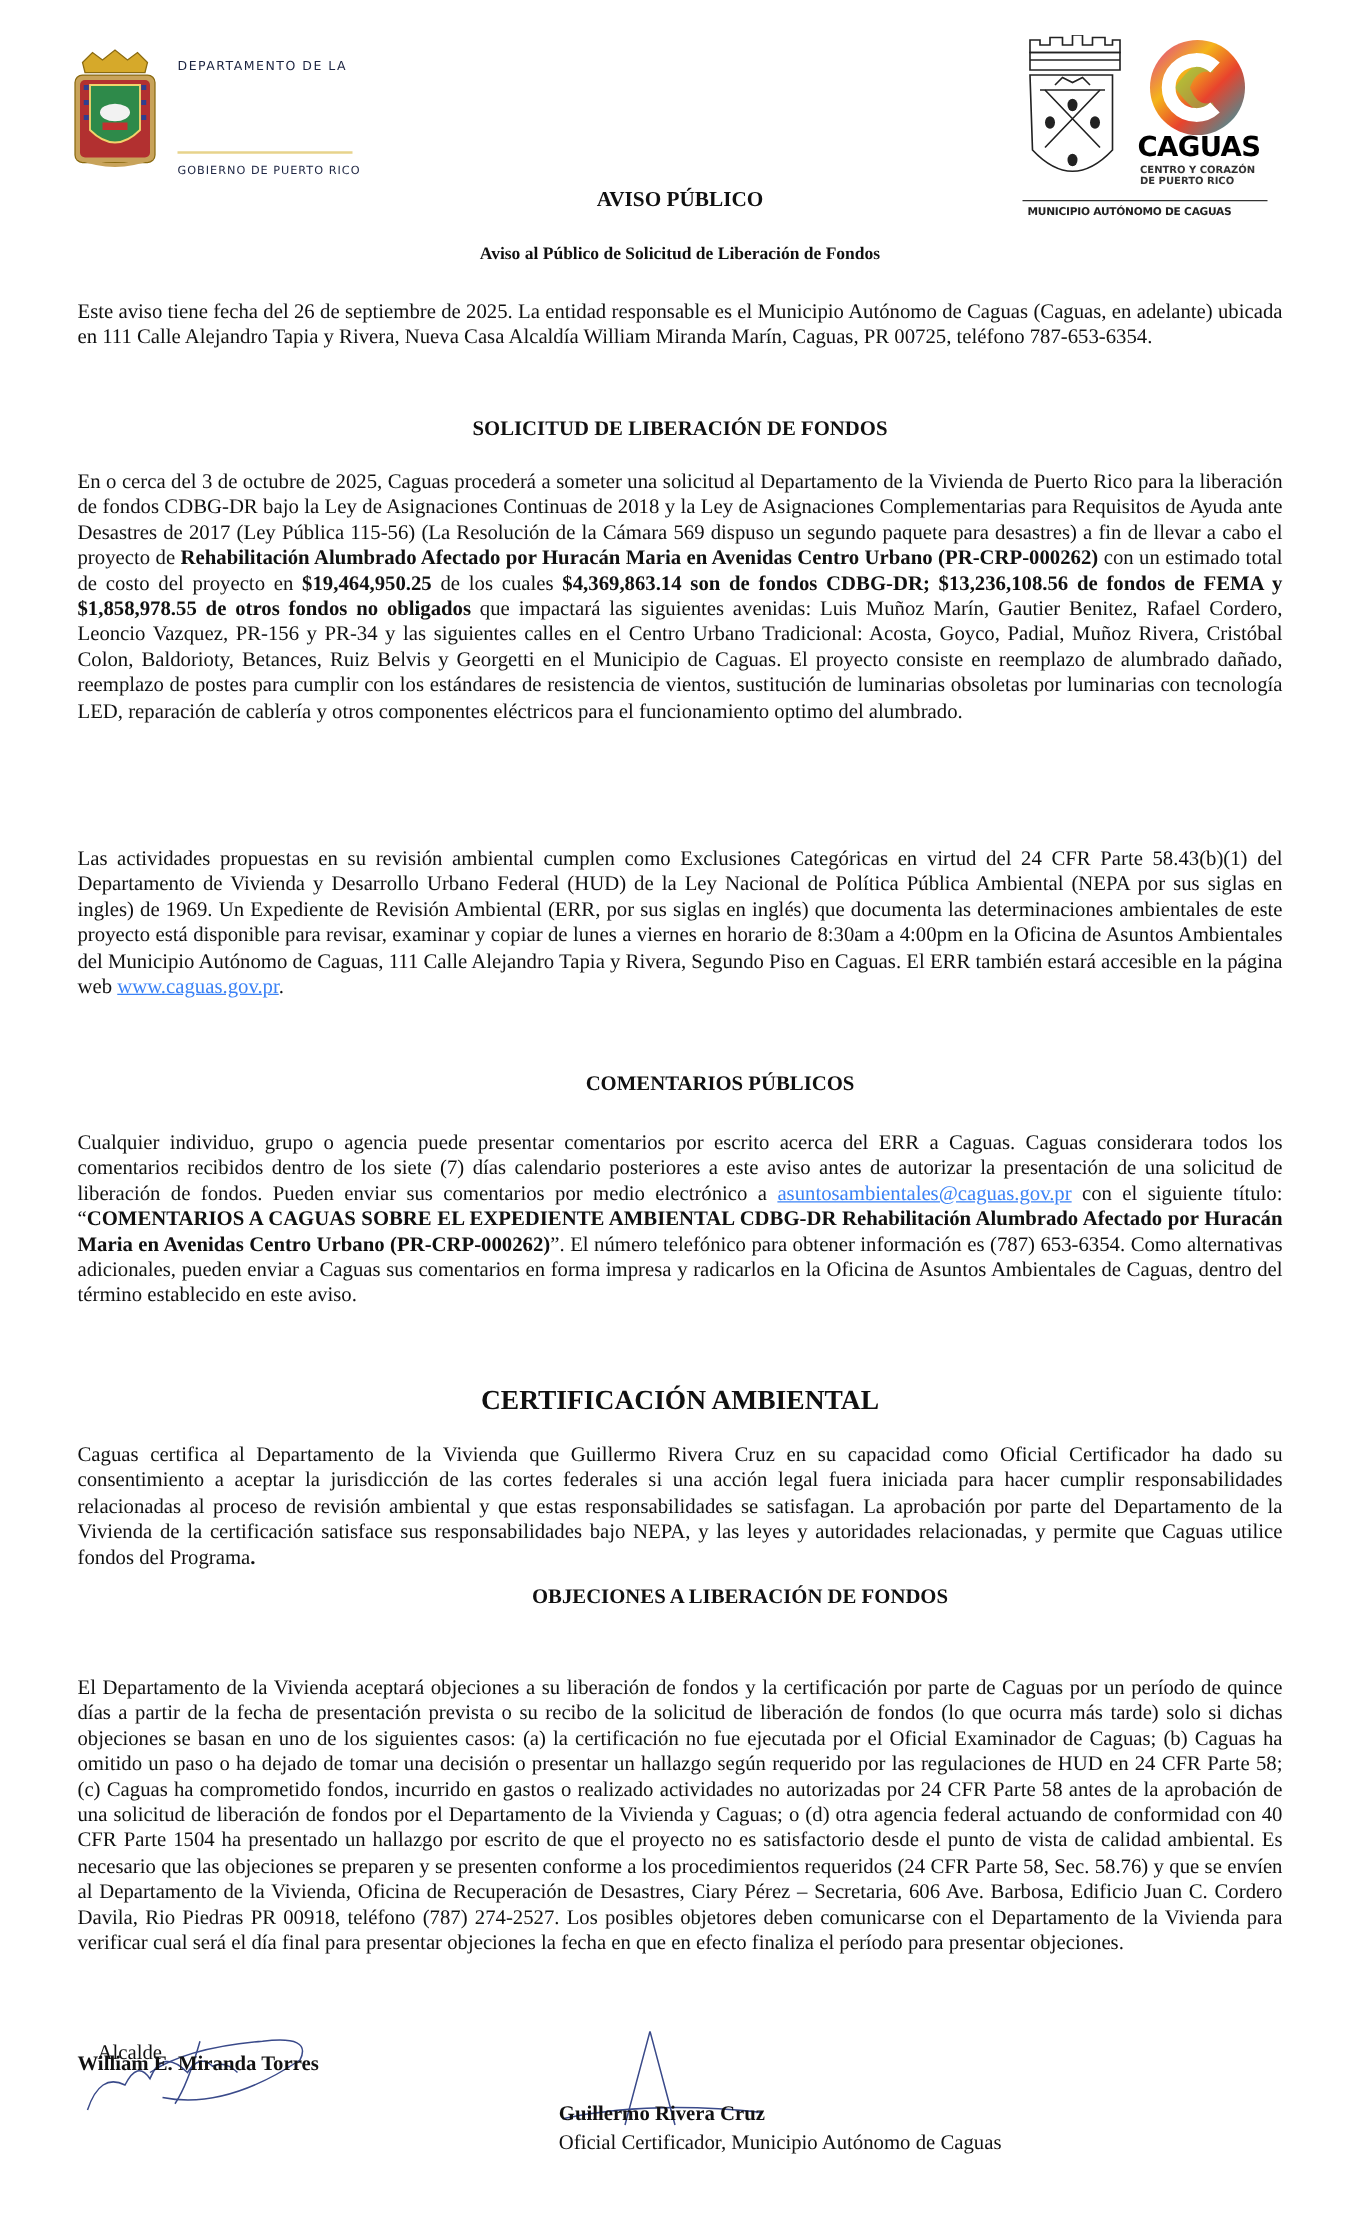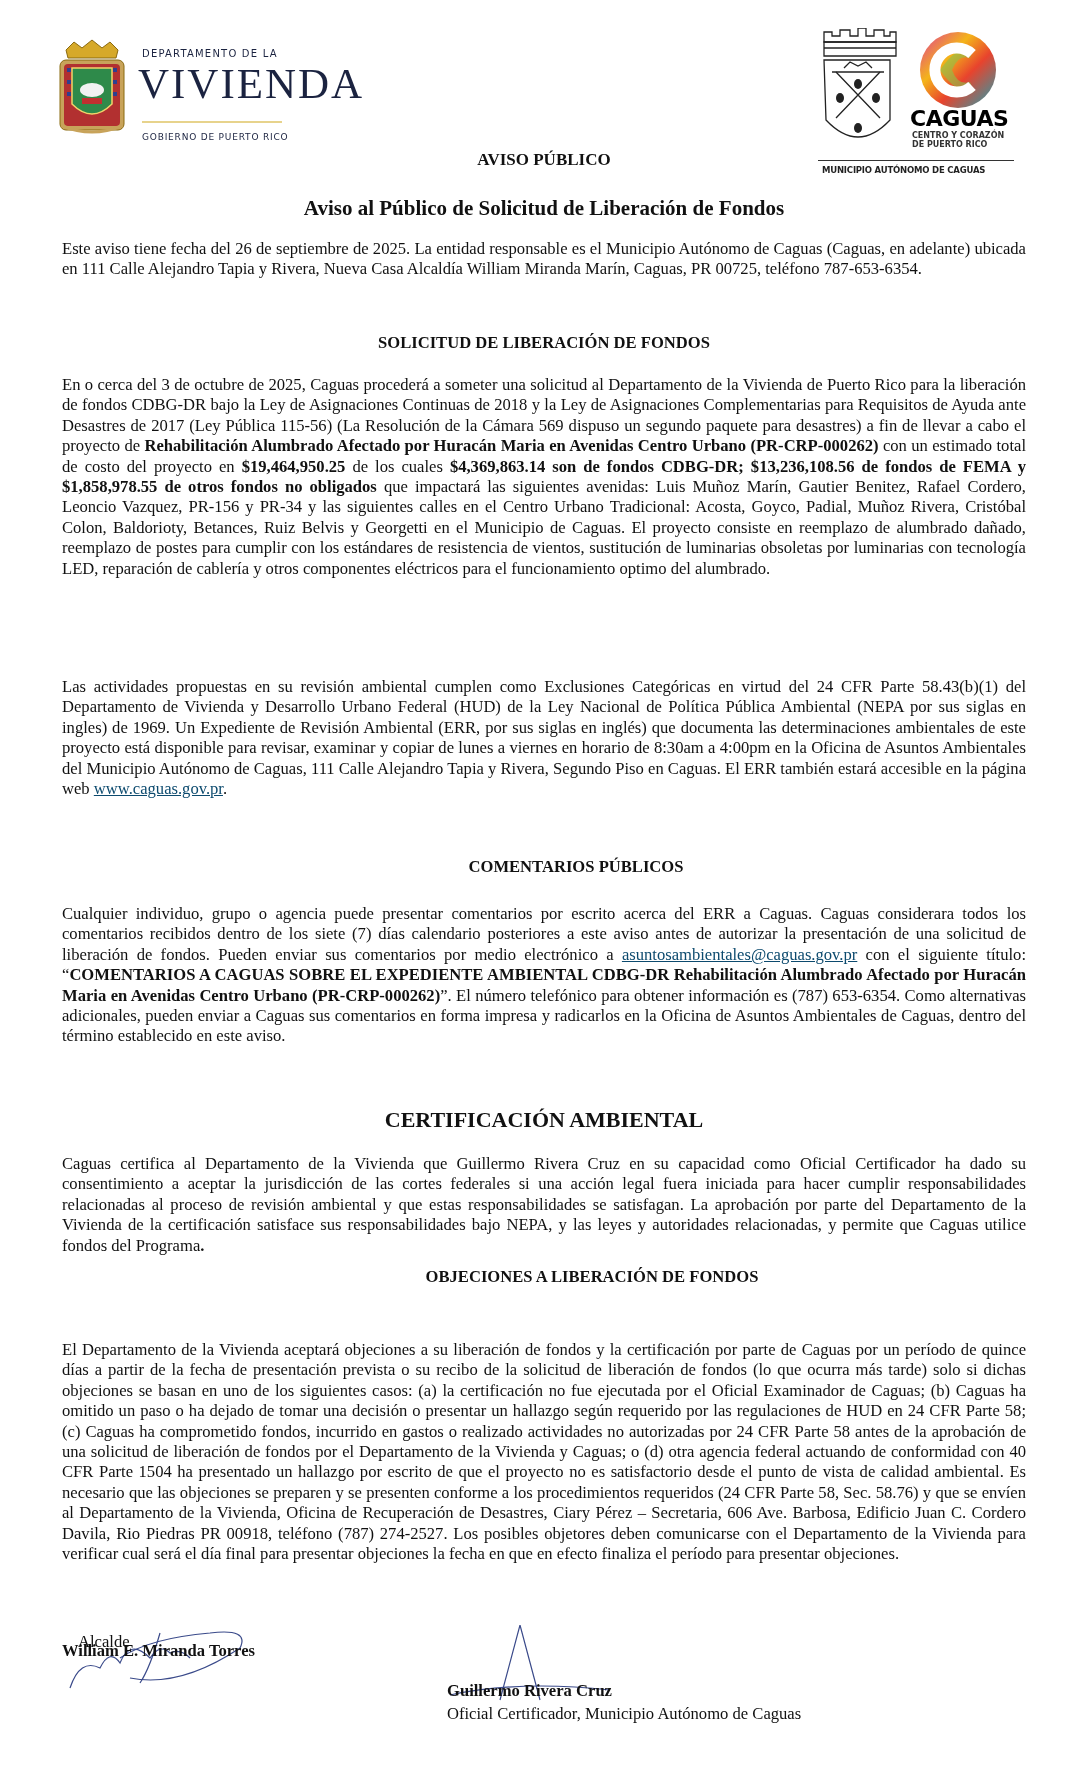--- a/index.html
+++ b/index.html
@@ -15,21 +15,21 @@
   .vv-line { position: absolute; left: 90px; top: 83px; width: 140px; height: 2px; background: #e7d38c; }
   .vv-gob { position: absolute; left: 90px; top: 94px; font-family: "DejaVu Sans", sans-serif; font-size: 9px; letter-spacing: 0.8px; color: #1b2340; }
   .cag-word { position: absolute; left: 92px; top: 78px; font-family: "DejaVu Sans", sans-serif; font-weight: bold; font-size: 22px; color: #000000; letter-spacing: -0.5px; }
   .cag-sub { position: absolute; left: 94px; top: 103px; font-family: "DejaVu Sans", sans-serif; font-weight: bold; font-size: 8px; line-height: 9px; color: #333; }
   .cag-line { position: absolute; left: 0; top: 132px; width: 196px; height: 1px; background: #333; }
   .cag-muni { position: absolute; left: 4px; top: 137px; font-family: "DejaVu Sans", sans-serif; font-weight: bold; font-size: 8.5px; color: #222; white-space: nowrap; letter-spacing: -0.2px; }
 
   .title { position: absolute; left: 0; width: 1088px; text-align: center; font-weight: bold; font-size: 17px; }
   .para { position: absolute; left: 62px; width: 964px; font-size: 16.6px; line-height: 20.4px; text-align: justify; }
   .para b { font-weight: bold; }
-  .link { color: #0c4a6e; text-decoration: underline; margin-top: 24px; }
+  .link { color: #3b82f6; text-decoration: underline; margin-top: 24px; }
   .sig-name { position: absolute; font-weight: bold; font-size: 16.6px; }
   .sig-title { position: absolute; font-size: 16.6px; }
 </style>
 </head>
 <body>
 
 <div class="logo-left">
   <svg width="80" height="100" viewBox="0 0 80 100" style="position:absolute;left:0;top:0;">
     <path d="M14 12 L22 4 L30 10 L40 2 L50 10 L58 4 L66 12 L64 20 L16 20 Z" fill="#d6a92a" stroke="#8a6a10" stroke-width="1"></path>
     <rect x="8" y="22" width="64" height="70" rx="6" fill="#c8a35a" stroke="#8a6a10"></rect>
@@ -41,21 +41,20 @@
       <rect x="15" y="30" width="4" height="4"></rect>
         <rect x="15" y="42" width="4" height="4"></rect>
         <rect x="15" y="54" width="4" height="4"></rect>
       <rect x="61" y="30" width="4" height="4"></rect>
         <rect x="61" y="42" width="4" height="4"></rect>
         <rect x="61" y="54" width="4" height="4"></rect>
     </g>
     <path d="M10 88 Q40 100 70 88" stroke="#c8a35a" stroke-width="3" fill="none"></path>
   </svg>
   <div class="vv-small">DEPARTAMENTO DE LA</div>
-  <div class="vv-big">VIVIENDA</div>
   <div class="vv-line"></div>
   <div class="vv-gob">GOBIERNO DE PUERTO RICO</div>
 </div>
 
 <div class="logo-right">
   <svg width="80" height="130" viewBox="0 0 80 130" style="position:absolute;left:0;top:0;">
     <g fill="none" stroke="#222" stroke-width="1.3">
       <path d="M6 14 L6 4 L14 4 L14 8 L22 8 L22 2 L32 2 L32 8 L40 8 L40 0 L48 0 L48 8 L56 8 L56 2 L66 2 L66 8 L72 8 L72 4 L78 4 L78 14 Z"></path>
       <path d="M6 14 L78 14 L78 28 L6 28 Z"></path>
       <line x1="6" y1="20" x2="78" y2="20"></line>
@@ -87,21 +86,21 @@
   <div class="cag-word">CAGUAS</div>
   <div class="cag-sub">
     <div>CENTRO Y CORAZÓN</div>
     <div>DE PUERTO RICO</div>
   </div>
   <div class="cag-line"></div>
   <div class="cag-muni">MUNICIPIO AUTÓNOMO DE CAGUAS</div>
 </div>
 
 <div class="title" style="top:150px;">AVISO PÚBLICO</div>
-<div class="title" style="top:196px;font-size:21px;">Aviso al Público de Solicitud de Liberación de Fondos</div>
+<div class="title" style="top:196px;font-size:14px;">Aviso al Público de Solicitud de Liberación de Fondos</div>
 
 <div class="para" style="top:239px;">Este aviso tiene fecha del 26 de septiembre de 2025.  La entidad responsable es el Municipio Autónomo de Caguas (Caguas, en adelante) ubicada en 111 Calle Alejandro Tapia y Rivera, Nueva Casa Alcaldía William Miranda Marín, Caguas, PR 00725, teléfono 787-653-6354.</div>
 
 <div class="title" style="top:333px;font-size:16.6px;">SOLICITUD DE LIBERACIÓN DE FONDOS</div>
 <div class="para" style="top:375px;">
   <span>En o cerca del 3 de octubre de 2025, Caguas procederá a someter una solicitud al Departamento de la Vivienda de Puerto Rico para la liberación de fondos CDBG-DR bajo la Ley de Asignaciones Continuas de 2018 y la Ley de Asignaciones Complementarias para Requisitos de Ayuda ante Desastres de 2017 (Ley Pública 115-56) (La Resolución de la Cámara 569 dispuso un segundo paquete para desastres) a fin de llevar a cabo el proyecto de </span><b>Rehabilitación Alumbrado Afectado por Huracán Maria en Avenidas Centro Urbano (PR-CRP-000262)</b><span> con un estimado total de costo del proyecto en </span><b>$19,464,950.25</b><span> de los cuales </span><b>$4,369,863.14 son de fondos CDBG-DR; $13,236,108.56 de fondos de FEMA y $1,858,978.55 de otros fondos no obligados</b><span> que impactará las siguientes avenidas: Luis Muñoz Marín, Gautier Benitez, Rafael Cordero, Leoncio Vazquez, PR-156 y PR-34 y las siguientes calles en el Centro Urbano Tradicional: Acosta, Goyco, Padial, Muñoz Rivera, Cristóbal Colon, Baldorioty, Betances, Ruiz Belvis y Georgetti en el Municipio de Caguas. El proyecto consiste en reemplazo de alumbrado dañado, reemplazo de postes para cumplir con los estándares de resistencia de vientos, sustitución de luminarias obsoletas por luminarias con tecnología LED, reparación de cablería y otros componentes eléctricos para el funcionamiento optimo del alumbrado.</span>
 </div>
 <div class="para" style="top:677px;">
   <span>Las actividades propuestas en su revisión ambiental cumplen como Exclusiones Categóricas en virtud del 24 CFR Parte 58.43(b)(1) del Departamento de Vivienda y Desarrollo Urbano Federal (HUD) de la Ley Nacional de Política Pública Ambiental (NEPA por sus siglas en ingles) de 1969.  Un Expediente de Revisión Ambiental (ERR, por sus siglas en inglés) que documenta las determinaciones ambientales de este proyecto está disponible para revisar, examinar y copiar de lunes a viernes en horario de 8:30am a 4:00pm en la Oficina de Asuntos Ambientales del Municipio Autónomo de Caguas, 111 Calle Alejandro Tapia y Rivera, Segundo Piso en Caguas.  El ERR también estará accesible en la página web </span><span class="link">www.caguas.gov.pr</span><span>.</span>
 </div>

